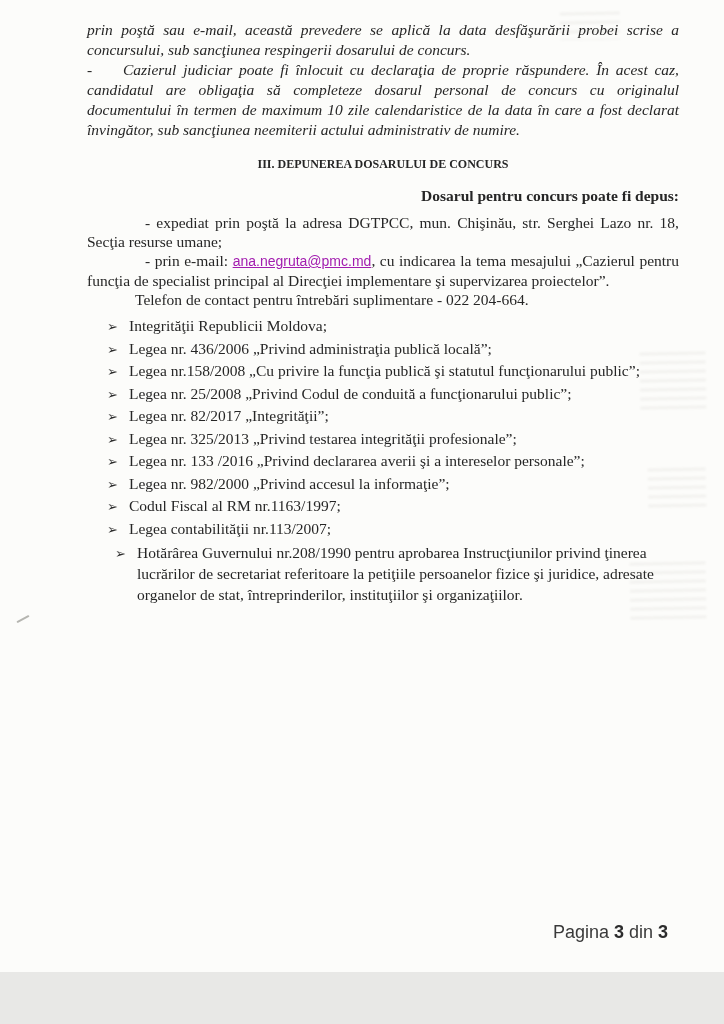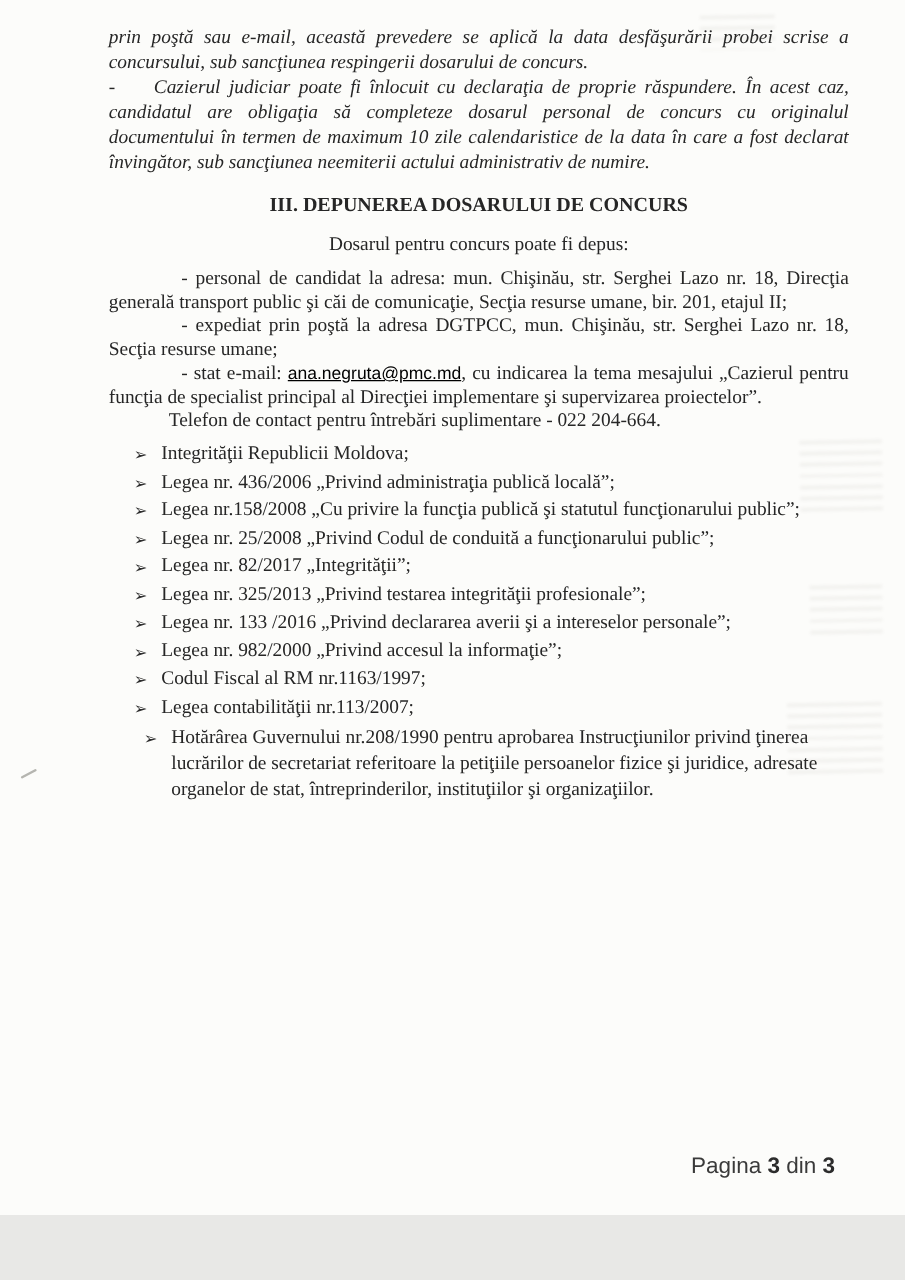--- a/index.html
+++ b/index.html
@@ -34,48 +34,48 @@
     display: inline-block;
     width: 36px;
     font-style: italic;
   }
 
   
   .sec-heading {
     margin: 14px 0 11px 0;
     text-align: center;
     font-weight: bold;
-    font-size: 16px;
+    font-size: 12px;
     line-height: 21px;
     font-style: normal;
   }
 
   .deadline-para {
     text-indent: 48px;
     margin-bottom: 10px;
   }
   .deadline-date {
     font-weight: bold;
     text-decoration: underline;
   }
 
   .sub-bold {
-    font-weight: normal;
+    font-weight: bold;
     margin-bottom: 7px;
-    text-align: center;
+    text-align: right;
   }
 
   .method-para { text-indent: 58px; line-height: 19px; }
   .phone-para  { text-indent: 48px; line-height: 19px; }
 
   .email-link {
     font-family: "Liberation Sans", sans-serif;
     font-size: 14px;
     text-decoration: underline;
-    color: #000000;
+    color: #a21caf;
   }
 
   
   .bib-list {
     list-style: none;
     margin: 6px 0 0 20px;
     padding: 0;
     text-align: left;
   }
   .bib-item {
@@ -138,25 +138,24 @@
 
     <p class="intro">prin poştă sau e-mail, această prevedere se aplică la data desfăşurării probei scrise a concursului, sub sancţiunea respingerii dosarului de concurs.</p>
 
     <p class="intro"><span class="dash-tab">-</span><span>Cazierul judiciar poate fi înlocuit cu declaraţia de proprie răspundere. În acest caz, candidatul are obligaţia să completeze dosarul personal de concurs cu originalul documentului în termen de maximum 10 zile calendaristice de la data în care a fost declarat învingător, sub sancţiunea neemiterii actului administrativ de numire.</span></p>
 
     <p class="sec-heading">III. DEPUNEREA DOSARULUI DE CONCURS</p>
 
 
     <p class="sub-bold">Dosarul pentru concurs poate fi depus:</p>
 
-    <p class="method-para">- personal de candidat la adresa: mun. Chişinău, str. Serghei Lazo nr. 18, Direcţia generală transport public şi căi de comunicaţie, Secţia resurse umane, bir. 201, etajul II;</p>
 
     <p class="method-para">- expediat prin poştă la adresa DGTPCC, mun. Chişinău, str. Serghei Lazo nr. 18, Secţia resurse umane;</p>
 
-    <p class="method-para"><span>- stat e-mail: </span><span class="email-link">ana.negruta@pmc.md</span><span>, cu indicarea la tema mesajului „Cazierul pentru funcţia de specialist principal al Direcţiei implementare şi supervizarea proiectelor”.</span></p>
+    <p class="method-para"><span>- prin e-mail: </span><span class="email-link">ana.negruta@pmc.md</span><span>, cu indicarea la tema mesajului „Cazierul pentru funcţia de specialist principal al Direcţiei implementare şi supervizarea proiectelor”.</span></p>
 
     <p class="phone-para">Telefon de contact pentru întrebări suplimentare - 022 204-664.</p>
 
 
     <ul class="bib-list">
       <li class="bib-item">
         <span class="bib-bullet">➢</span>
         <span class="bib-text">Integrităţii Republicii Moldova;</span>
       </li>
       <li class="bib-item">

